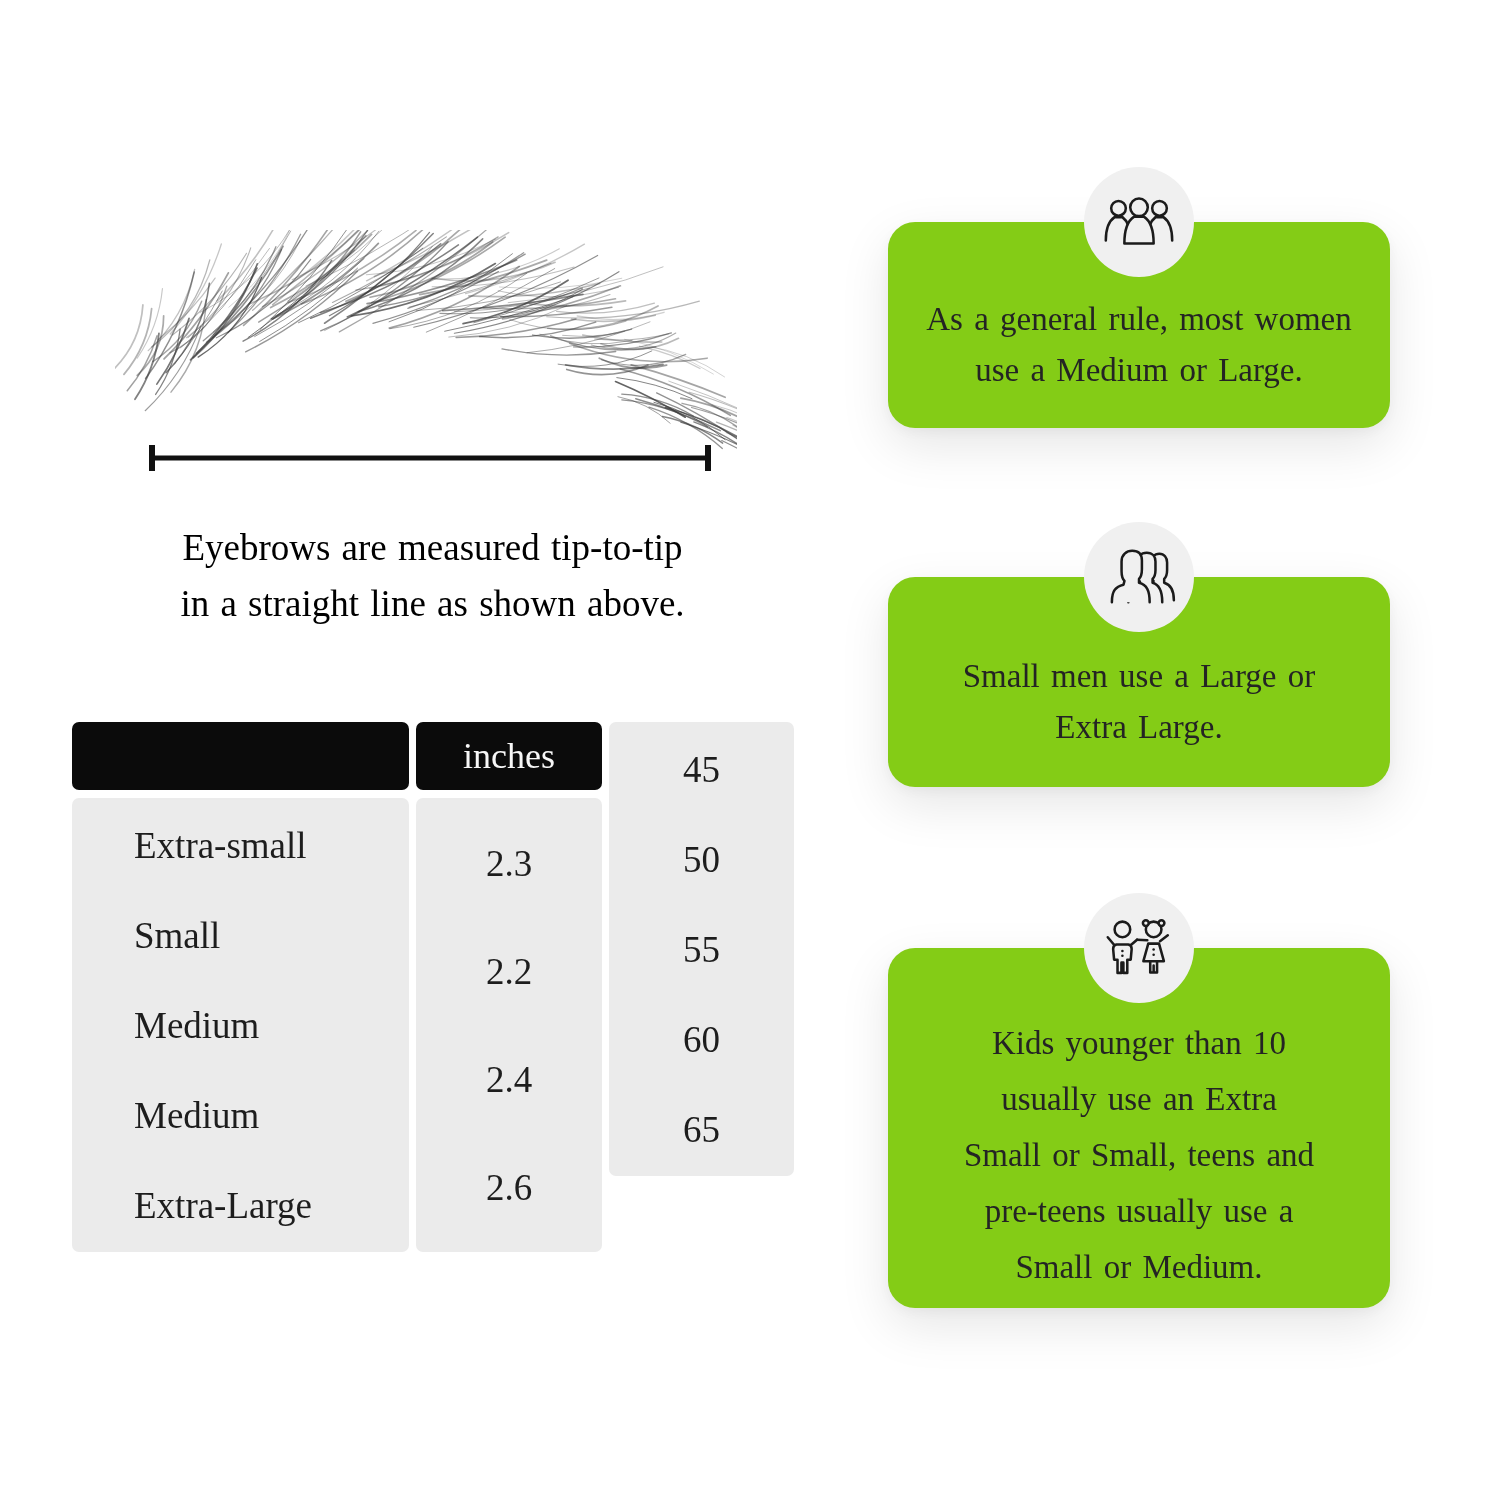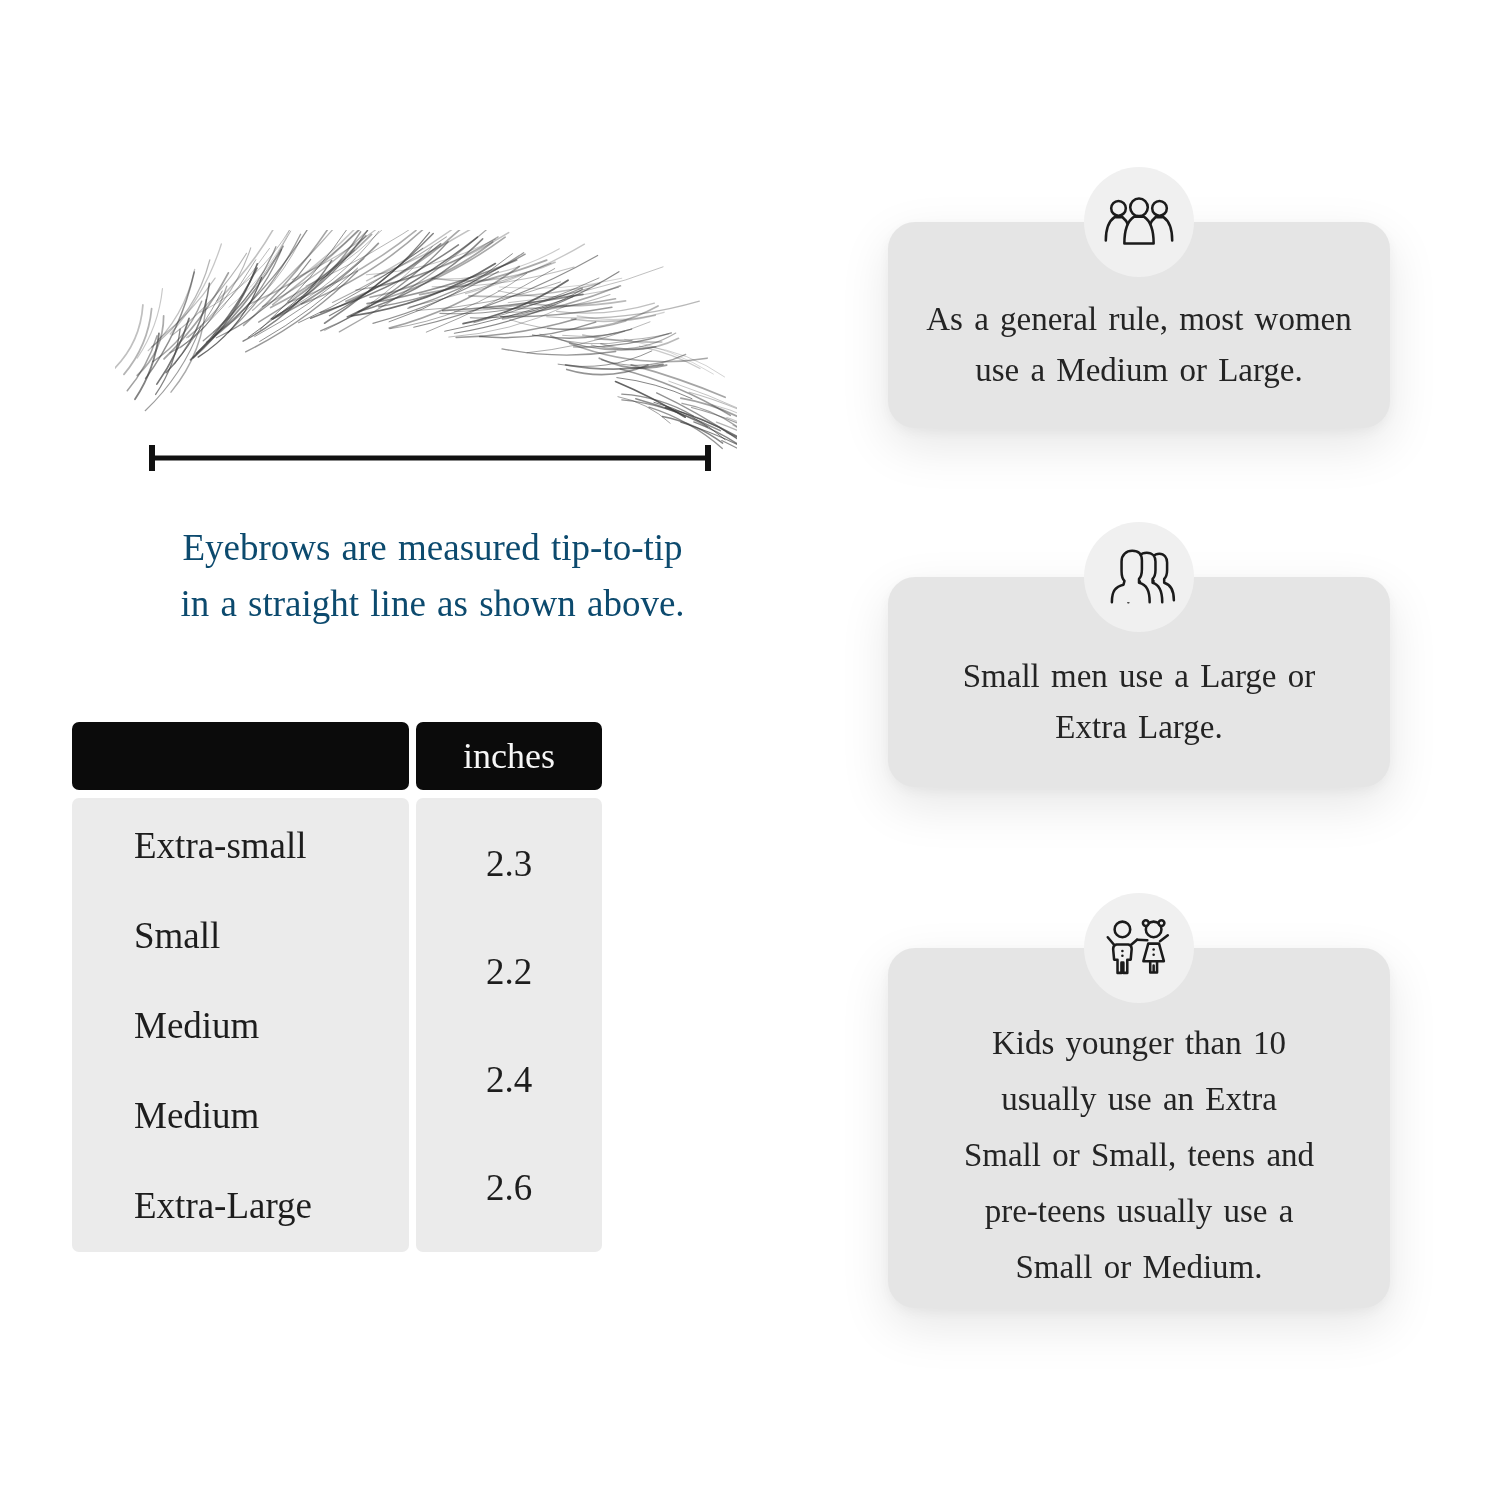--- a/index.html
+++ b/index.html
@@ -8,21 +8,21 @@
     font-family:"Liberation Serif","DejaVu Serif",serif;color:#1d1d1d;overflow:hidden;
   }
   .abs{position:absolute;}
 
   
   #brow-wrap{left:115px;top:230px;width:622px;height:228px;}
   #brow{width:100%;height:100%;display:block;}
   #measure{left:146px;top:441px;width:568px;height:34px;}
   #caption{
     left:100px;top:520px;width:665px;text-align:center;
-    font-size:37px;line-height:1.5;white-space:pre-line;word-spacing:2px;color:#0c4a6e;
+    font-size:37px;line-height:1.5;white-space:pre-line;word-spacing:2px;color:#000000;
   }
 
   
   #size-table{left:72px;top:722px;display:flex;gap:7px;}
   .tcol{display:flex;flex-direction:column;}
   .tcol.c1{width:337px;}
   .tcol.c2{width:186px;}
   .tcol.c3{width:185px;}
   .th{
     height:68px;background:var(--header-bg,#0b0b0b);border-radius:7px;
@@ -33,21 +33,21 @@
     height:454px;background:var(--body-bg,#ebebeb);border-radius:7px;
     display:flex;flex-direction:column;justify-content:space-evenly;
     font-size:37px;color:var(--text,#1d1d1d);
   }
   .cell{display:flex;align-items:center;height:86px;}
   .cell.lbl{padding-left:62px;}
   .cell.val{justify-content:center;}
 
   
   .card{
-    position:absolute;left:888px;width:502px;background:#e5e5e5;border-radius:27px;
+    position:absolute;left:888px;width:502px;background:#84cc16;border-radius:27px;
     box-shadow:0 18px 50px rgba(0,0,0,0.10),0 4px 12px rgba(0,0,0,0.04);
   }
   #card-women{top:222px;height:206px;}
   #card-men{top:577px;height:210px;}
   #card-kids{top:948px;height:360px;}
   .badge{
     position:absolute;top:-55px;left:50%;transform:translateX(-50%);
     width:110px;height:110px;border-radius:50%;background:#f0f0f0;
     display:flex;align-items:center;justify-content:center;
   }
@@ -266,20 +266,27 @@
     <div class="tcol c2">
       <div class="th">inches</div>
       <div class="tb">
         <div class="cell val">2.3</div>
         <div class="cell val">2.2</div>
         <div class="cell val">2.4</div>
         <div class="cell val">2.6</div>
       </div>
     </div>
     <div class="tcol c3">
+      <div class="tb">
+        <div class="cell val">45</div>
+        <div class="cell val">50</div>
+        <div class="cell val">55</div>
+        <div class="cell val">60</div>
+        <div class="cell val">65</div>
+      </div>
     </div>
   </div>
 
   <div class="card" id="card-women">
     <div class="badge">
       <svg class="icon-svg" width="82" height="60" viewBox="0 0 84 60" xmlns="http://www.w3.org/2000/svg">
         <circle class="bgfill" cx="21" cy="16" r="7.5"></circle>
         <path class="bgfill" d="M8 49 Q8 31 17 25 L25 25 Q33 31 33 47"></path>
         <circle class="bgfill" cx="63" cy="16" r="7.5"></circle>
         <path class="bgfill" d="M76 49 Q76 31 67 25 L59 25 Q51 31 51 47"></path>

